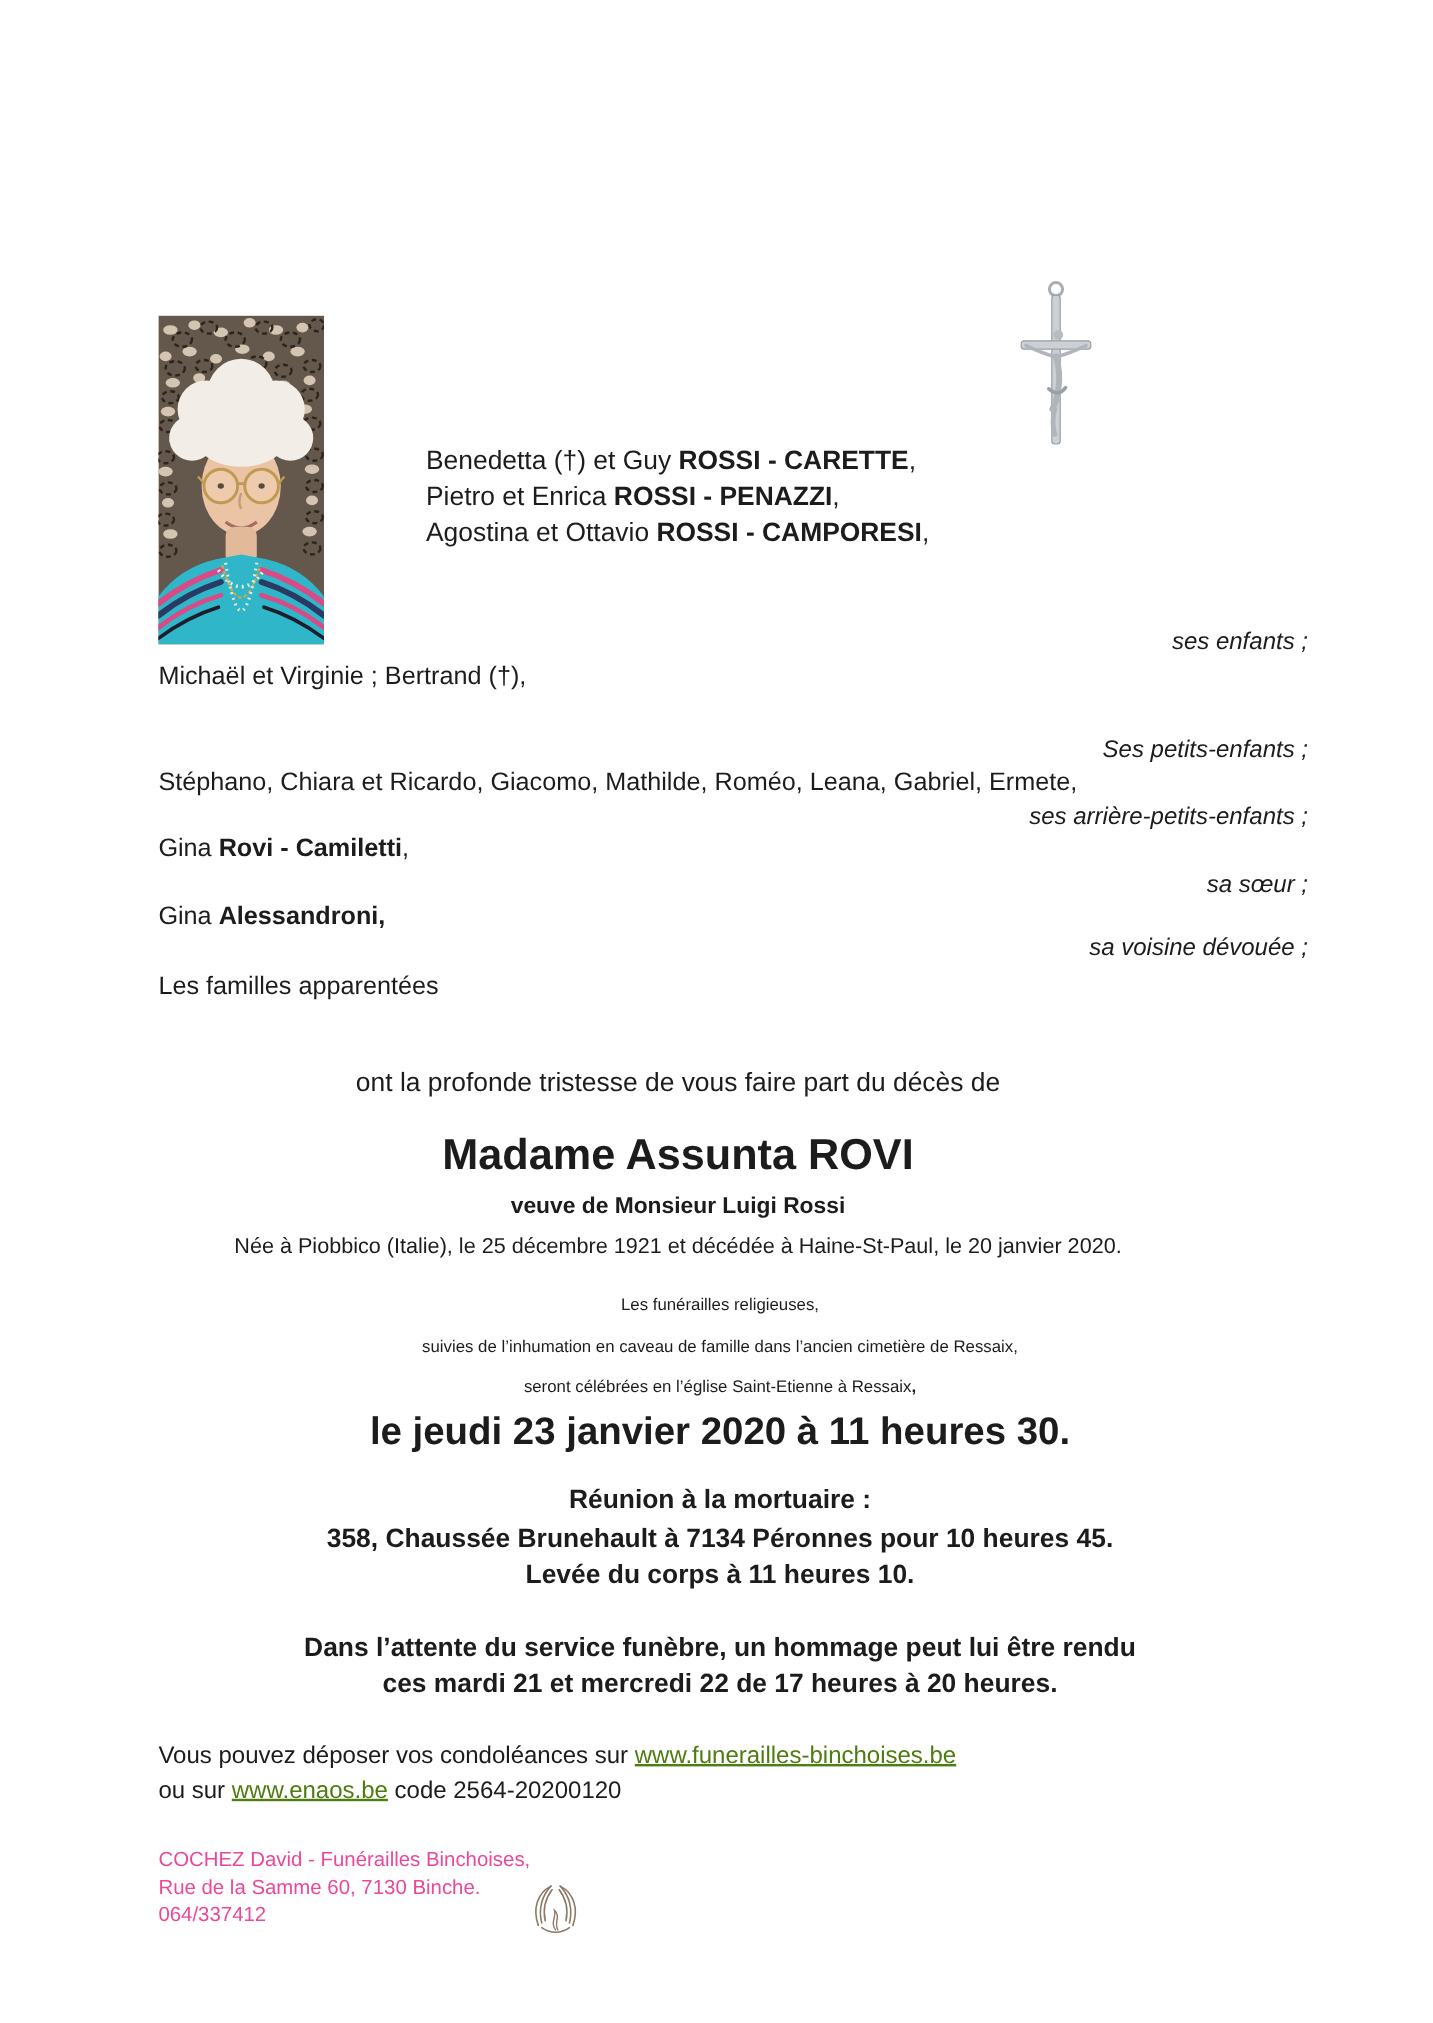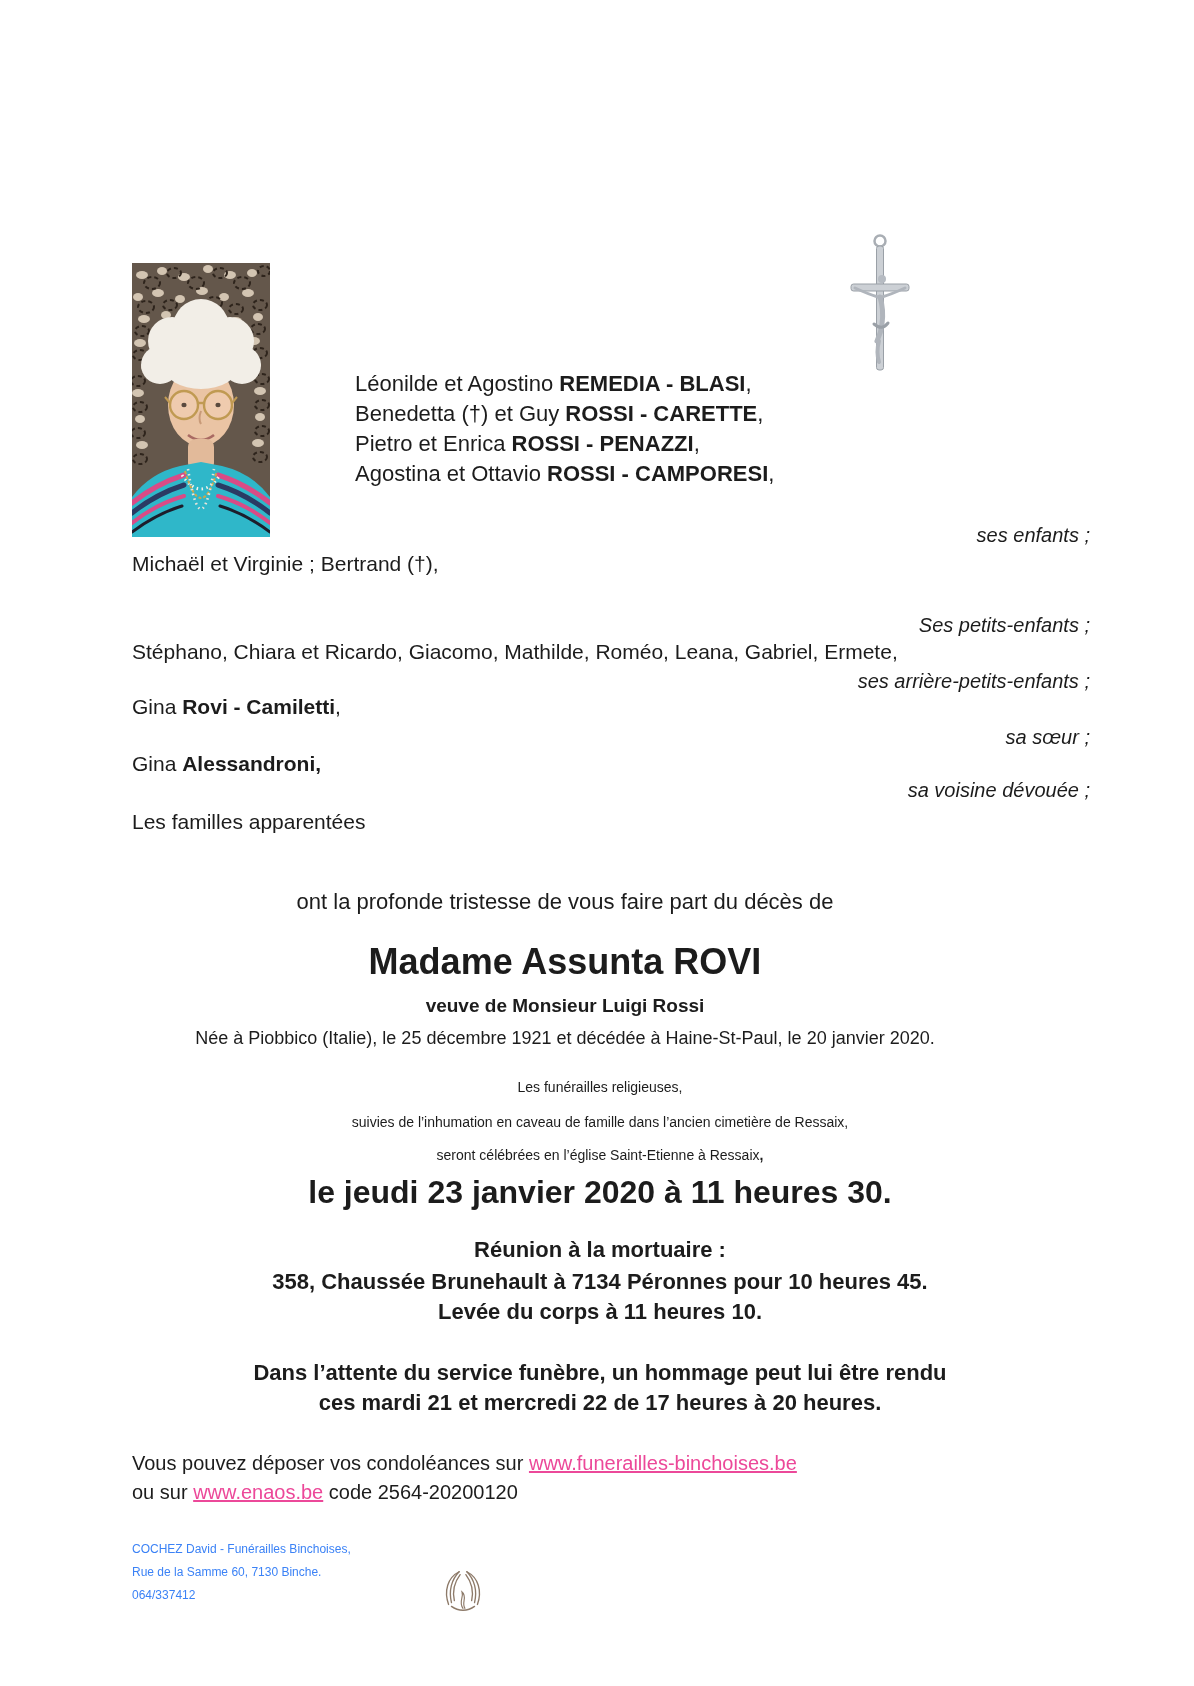--- a/index.html
+++ b/index.html
@@ -23,22 +23,22 @@
   .center-b{left:132px;width:936px;text-align:center;}
   .announce{font-size:22px;line-height:28px;}
   .deceased{font-size:36px;font-weight:700;line-height:46px;}
   .widow{font-size:19px;font-weight:700;line-height:34px;}
   .born{font-size:18px;line-height:26px;}
   .funeral{font-size:14px;line-height:28px;}
   .date-line{font-size:32px;font-weight:700;line-height:34px;}
   .mort{font-size:22px;font-weight:700;line-height:28px;}
   
   .condolences{left:132px;top:1449px;font-size:20px;line-height:29px;}
-  .condolences a{color:#ec4899;text-decoration:underline;}
-  .footer{left:132px;top:1538px;font-size:12px;line-height:23px;color:#3b82f6;}
+  .condolences a{color:#4d7c0f;text-decoration:underline;}
+  .footer{left:132px;top:1538px;font-size:17px;line-height:23px;color:#ec4899;}
   .photo-frame{left:132px;top:263px;width:138px;height:274px;}
   .crucifix{left:843px;top:232px;width:74px;height:143px;}
   .logo{left:438px;top:1566px;width:50px;height:50px;}
 </style>
 </head>
 <body>
 
 <div class="abs photo-frame">
   <svg width="138" height="274" viewBox="0 0 138 274" xmlns="http://www.w3.org/2000/svg">
     <rect x="0" y="0" width="138" height="274" fill="#64574b"></rect>
@@ -149,21 +149,20 @@
     <rect x="8" y="52" width="58" height="7" rx="2.5" fill="#ccd0d5" stroke="#9aa0a7" stroke-width="1"></rect>
     <circle cx="39" cy="47" r="4" fill="#b6bbc2"></circle>
     <path d="M12 56 Q25 62 35 65 M62 56 Q49 62 39 65" stroke="#b0b5bc" stroke-width="3" fill="none" stroke-linecap="round"></path>
     <path d="M37 65 Q41 78 39 92 Q38 101 34 109" stroke="#b0b5bc" stroke-width="5" fill="none" stroke-linecap="round"></path>
     <path d="M31 92 Q39 99 45 91" stroke="#9aa0a7" stroke-width="3" fill="none" stroke-linecap="round"></path>
     <path d="M36 109 Q33 120 36 130" stroke="#b0b5bc" stroke-width="4" fill="none" stroke-linecap="round"></path>
   </svg>
 </div>
 
 <div class="abs names-block">
-  <div><span>Léonilde et Agostino </span><b>REMEDIA - BLASI</b><span>,</span></div>
   <div><span>Benedetta (†) et Guy </span><b>ROSSI - CARETTE</b><span>,</span></div>
   <div><span>Pietro et Enrica </span><b>ROSSI - PENAZZI</b><span>,</span></div>
   <div><span>Agostina et Ottavio </span><b>ROSSI - CAMPORESI</b><span>,</span></div>
 </div>
 
 <div class="abs relation-label" style="top:523px">ses enfants ;</div>
 
 <div class="abs left-line body-text" style="top:549px">
   <div>Michaël et Virginie ; Bertrand (†),</div>
 </div>

